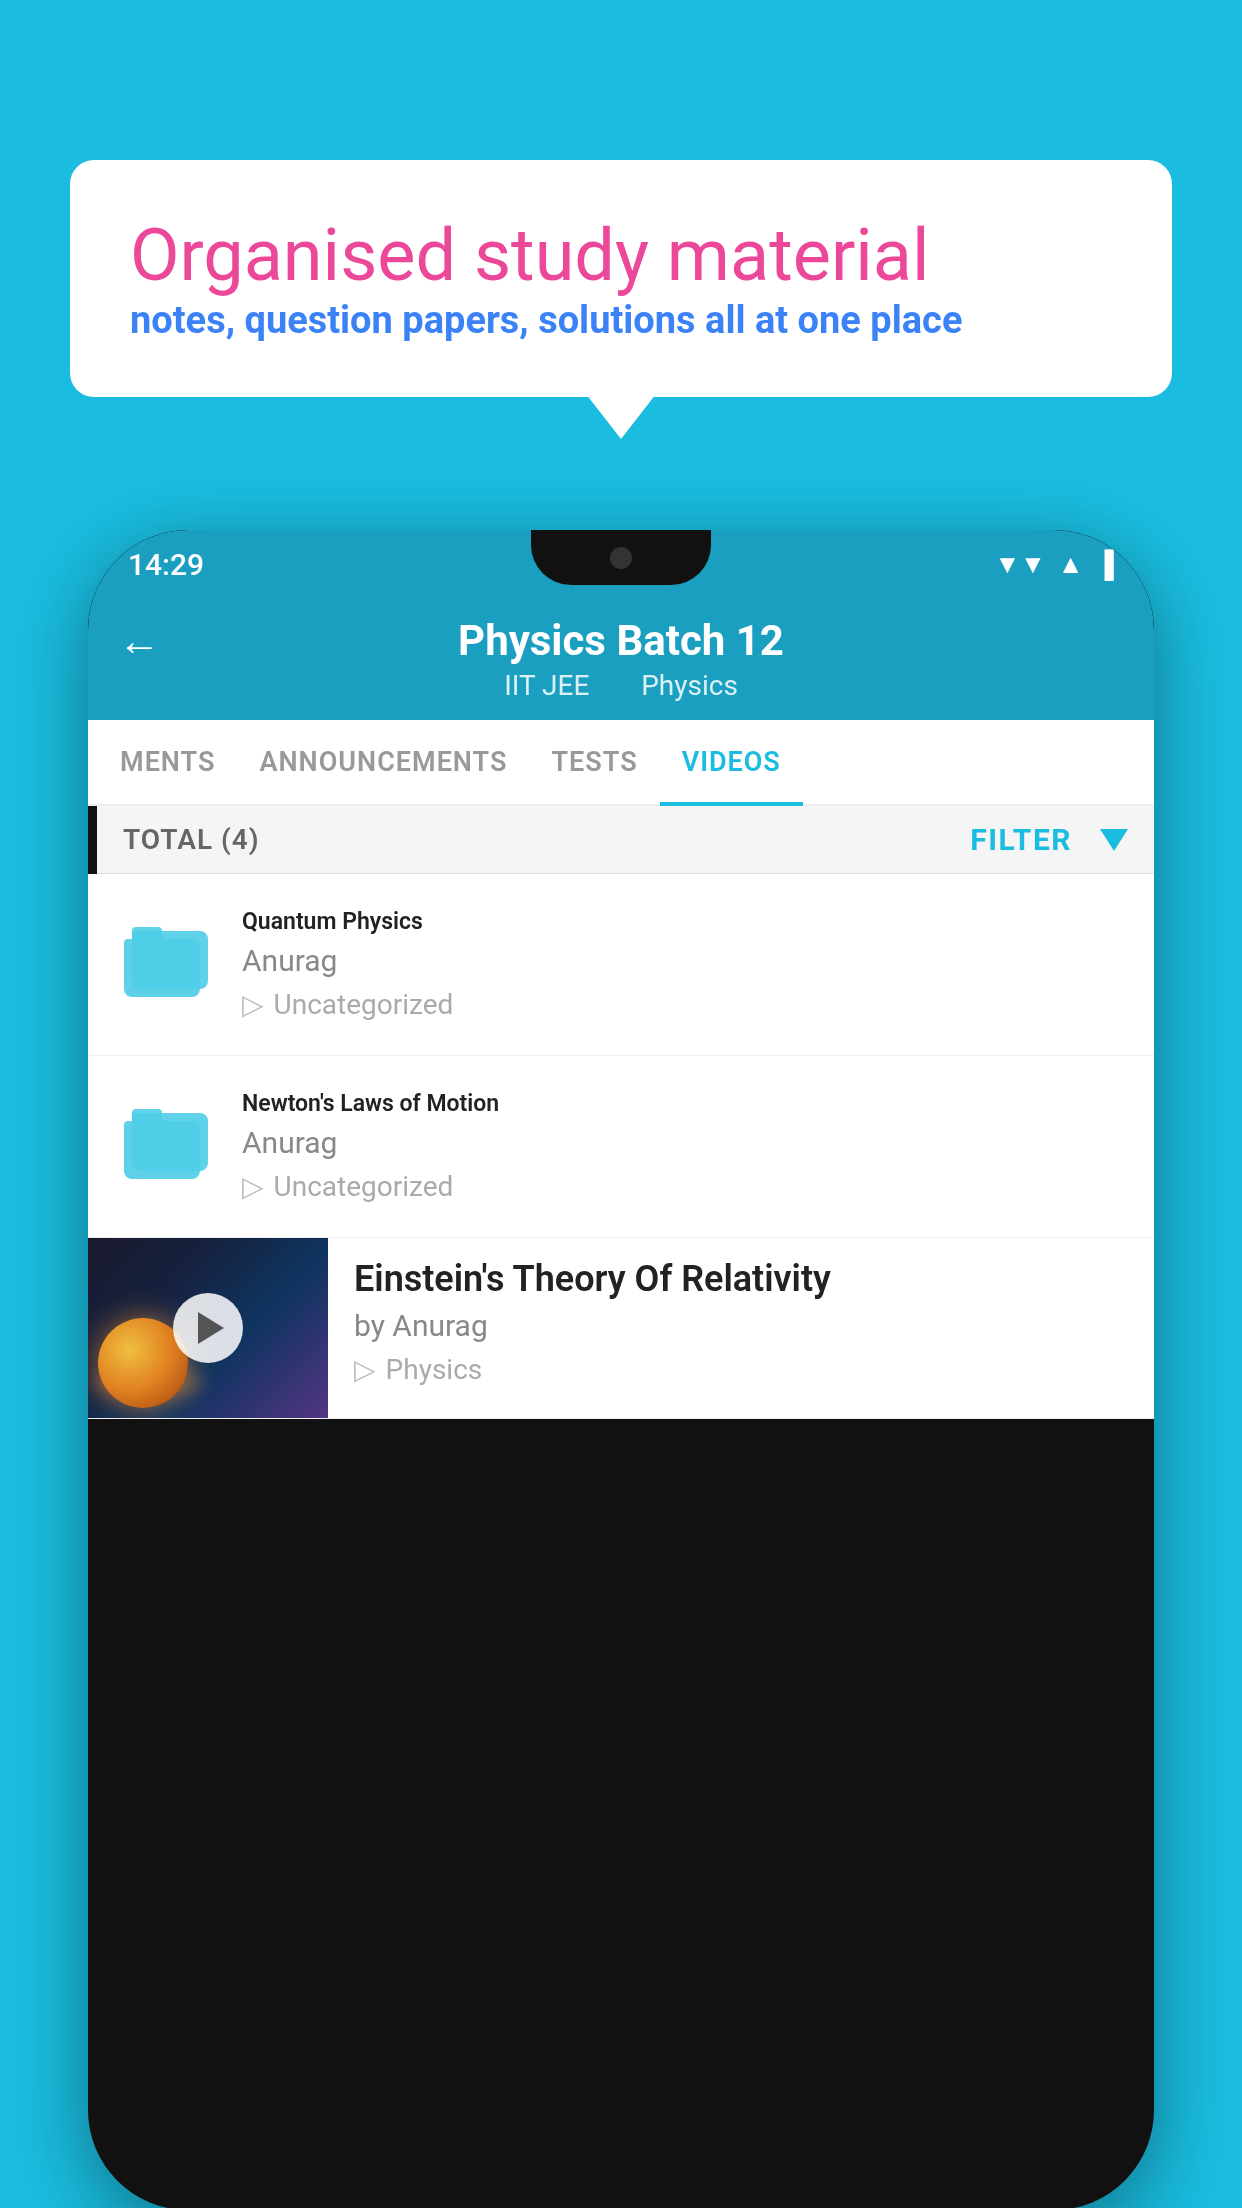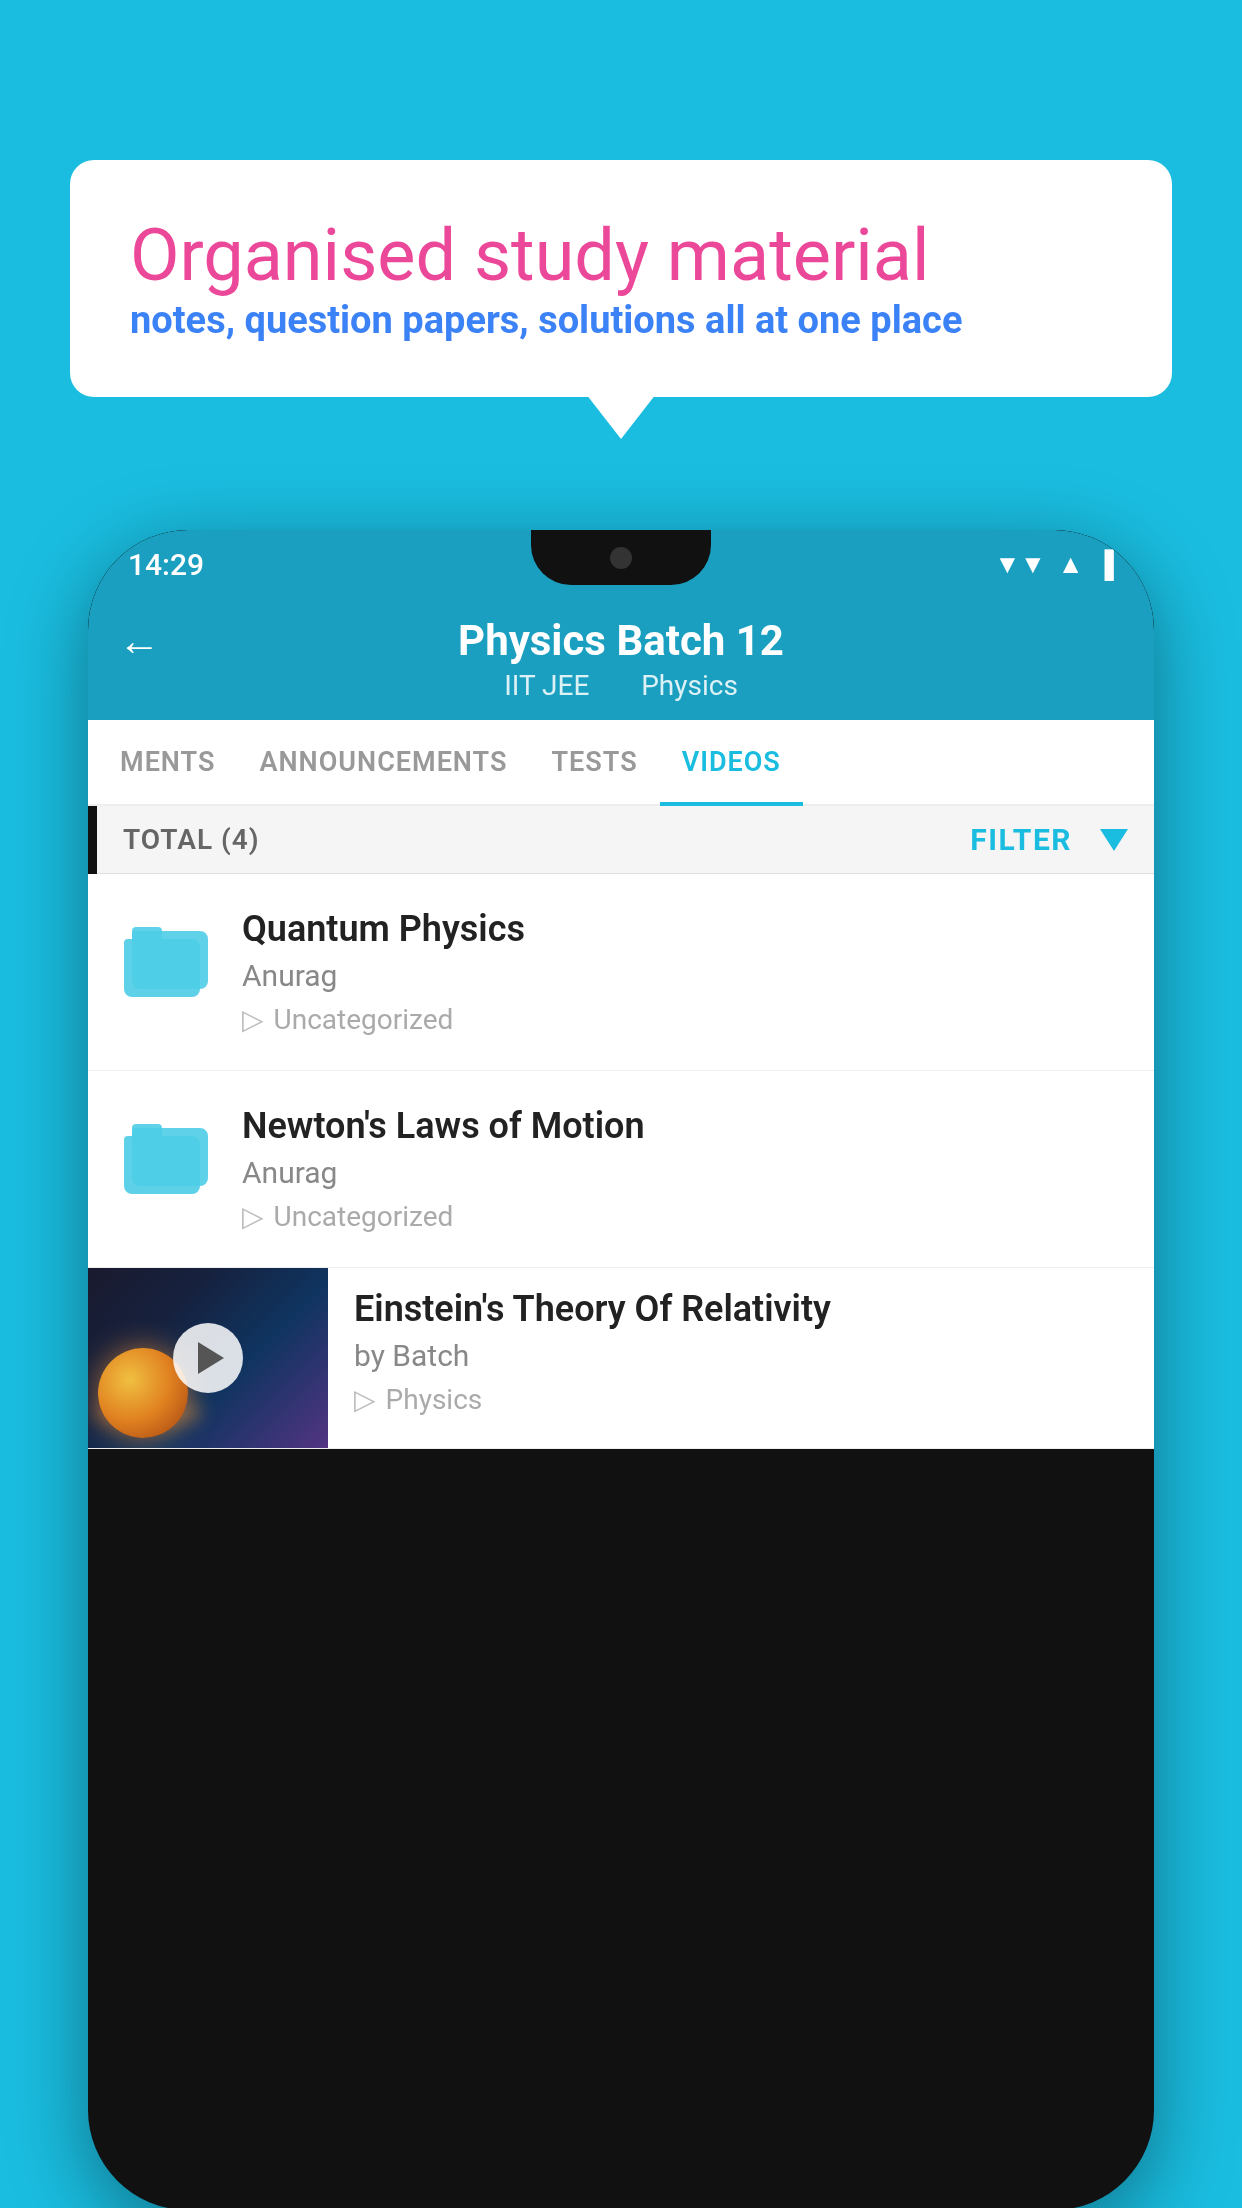--- a/index.html
+++ b/index.html
@@ -281,21 +281,21 @@
       width: 30px;
       height: 14px;
       background: #4ecde8;
       border-radius: 4px 4px 0 0;
       opacity: 0.9;
     }
     .video-info {
       flex: 1;
     }
     .video-title {
-      font-size: 36px;
+      font-size: 23px;
       font-weight: 600;
       color: #222;
       margin-bottom: 8px;
     }
     .video-author {
       font-size: 30px;
       color: #888;
       margin-bottom: 10px;
     }
     .video-tag {
@@ -501,21 +501,21 @@
       <div class="video-item-thumb">
         <div class="video-thumbnail">
           <div class="thumb-glow"></div>
           <div class="thumb-planet"></div>
           <div class="play-button">
             <div class="play-triangle"></div>
           </div>
         </div>
         <div class="video-info-thumb">
           <div class="video-title-thumb">Einstein's Theory Of Relativity</div>
-          <div class="video-author-thumb">by Batch</div>
+          <div class="video-author-thumb">by Anurag</div>
           <div class="video-tag-thumb">
             <span class="tag-icon">▷</span>
             <span>Physics</span>
           </div>
         </div>
       </div>
 
     </div>
   </div>
 </div>

